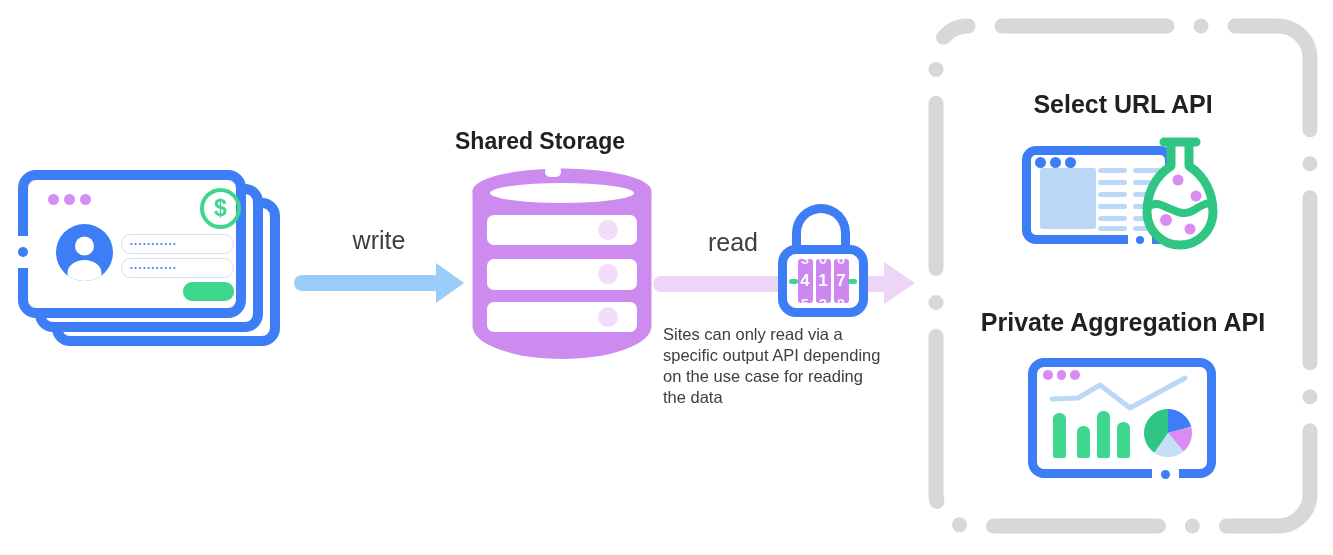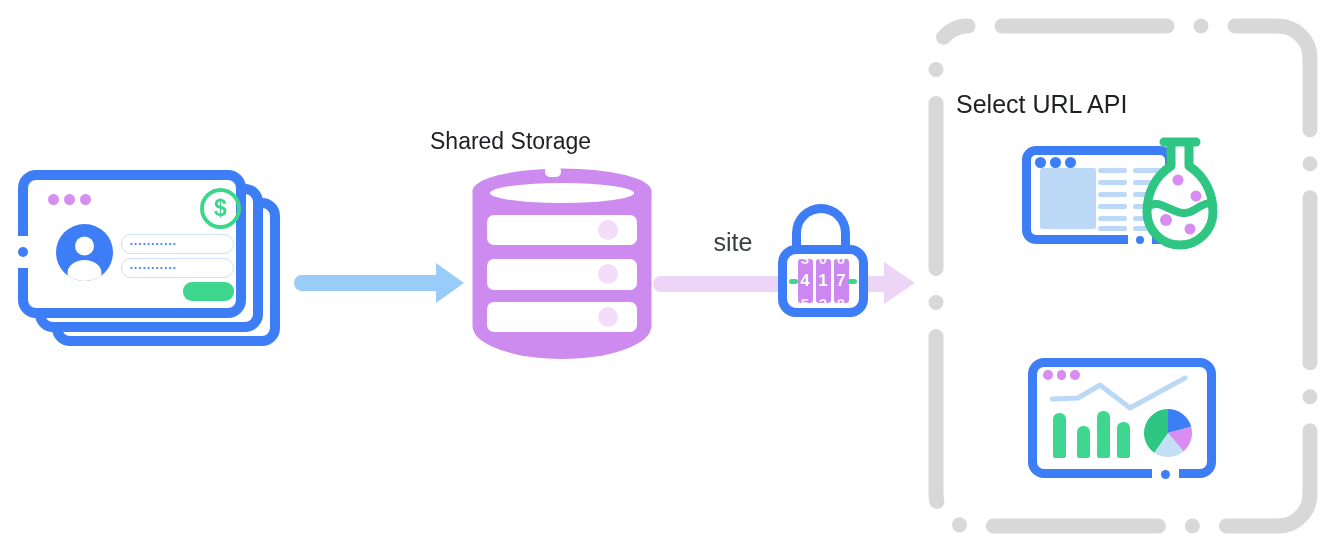--- a/index.html
+++ b/index.html
@@ -40,21 +40,21 @@
     border-radius:9px;
   }
   .border-gap { position:absolute; background:#fff; }
 
   
   .flow-label { position:absolute; font-size:25px; color:#3C4043; text-align:center; }
   .arrow-shaft { position:absolute; height:16px; border-radius:8px 0 0 8px; }
   .arrow-head { position:absolute; width:0; height:0; }
   .caption { position:absolute; font-size:16.5px; line-height:21px; color:#3C4043; }
 
-  .heading { position:absolute; font-weight:normal; color:#202124; text-align:left; }
+  .heading { position:absolute; font-weight:bold; color:#202124; text-align:center; }
   .h-storage { font-size:23px; }
   .h-api { font-size:25px; }
 
   
   .shackle {
     position:absolute; width:58px; height:48px;
     border:9px solid #3D7DF5; border-bottom:none;
     border-radius:29px 29px 0 0; z-index:2;
   }
   .lock-body {
@@ -109,40 +109,42 @@
         </svg>
       </div>
       <div class="pw-field" style="left:93px;top:54px;">•••••••••••</div>
       <div class="pw-field" style="left:93px;top:78px;">•••••••••••</div>
       <div class="green-btn" style="left:155px;top:102px;"></div>
     </div>
     <div class="border-gap" style="left:15px;top:236px;width:16px;height:32px;"></div>
     <div class="abs dot-blue" style="left:18px;top:247px;width:10px;height:10px;border-radius:50%;background:#3D7DF5;"></div>
   </div>
 
+  <div class="flow-label" style="left:295px;top:226px;width:168px;">write</div>
   <div class="arrow-shaft" style="left:294px;top:275px;width:144px;background:#99CCF8;"></div>
   <div class="arrow-head" style="left:436px;top:263px;border-left:28px solid #99CCF8;border-top:20px solid transparent;border-bottom:20px solid transparent;"></div>
 
   <div class="heading h-storage" style="left:430px;top:128px;width:220px;">Shared Storage</div>
   <svg class="abs" style="left:471px;top:166px;" width="182" height="194" viewBox="0 0 182 194">
     <ellipse cx="91" cy="25" rx="89.5" ry="22.5" fill="#CE8BEF"></ellipse>
     <path d="M 1.5 25 L 1.5 160 A 89.5 33 0 0 0 180.5 160 L 180.5 25 Z" fill="#CE8BEF"></path>
     <ellipse cx="91" cy="27" rx="72" ry="10" fill="#ffffff"></ellipse>
     <rect x="74" y="0" width="16" height="11" rx="5" fill="#ffffff"></rect>
     <rect x="16" y="49" width="150" height="30" rx="7" fill="#ffffff"></rect>
     <circle cx="137" cy="64" r="10" fill="#F2DDFA"></circle>
     <rect x="16" y="93" width="150" height="31" rx="7" fill="#ffffff"></rect>
     <circle cx="137" cy="108" r="10" fill="#F2DDFA"></circle>
     <rect x="16" y="136" width="150" height="30" rx="7" fill="#ffffff"></rect>
     <circle cx="137" cy="151" r="10" fill="#F2DDFA"></circle>
   </svg>
 
-  <div class="flow-label" style="left:650px;top:228px;width:166px;">site</div>
+  <div class="flow-label" style="left:650px;top:228px;width:166px;">read</div>
   <div class="arrow-shaft" style="left:653px;top:276px;width:232px;background:#EDD5F7;"></div>
   <div class="arrow-head" style="left:884px;top:262px;border-left:31px solid #EDD5F7;border-top:21px solid transparent;border-bottom:21px solid transparent;"></div>
+  <div class="caption" style="left:663px;top:324px;width:220px;">Sites can only read via a specific output API depending on the use case for reading the data</div>
 
   <div>
     <div class="shackle" style="left:792px;top:204px;"></div>
     <div class="lock-body" style="left:778px;top:245px;">
       <span class="lock-dash" style="left:2px;"></span>
       <div class="dial">
         <span class="d-prev">3</span>
         <span class="d-main">4</span>
         <span class="d-next">5</span>
       </div>
@@ -189,20 +191,21 @@
     <path d="M 33 7 V 30 C 18 40 9 56 9 76 A 33 33 0 0 0 75 76 C 75 56 66 40 51 30 V 7 Z" fill="#ffffff"></path>
     <path d="M 33 7 V 30 C 18 40 9 56 9 76 A 33 33 0 0 0 75 76 C 75 56 66 40 51 30 V 7" fill="none" stroke="#2FC684" stroke-width="9" stroke-linecap="round" stroke-linejoin="round"></path>
     <path d="M 26 6 H 58" stroke="#2FC684" stroke-width="9" stroke-linecap="round"></path>
     <path d="M 9 72 C 22 58 38 86 56 74 C 66 68 72 64 75 72" fill="none" stroke="#2FC684" stroke-width="8" stroke-linecap="round"></path>
     <circle cx="40" cy="44" r="5.5" fill="#D98DF2"></circle>
     <circle cx="58" cy="60" r="5.5" fill="#D98DF2"></circle>
     <circle cx="28" cy="84" r="6" fill="#D98DF2"></circle>
     <circle cx="52" cy="93" r="5.5" fill="#D98DF2"></circle>
   </svg>
 
+  <div class="heading h-api" style="left:940px;top:308px;width:366px;">Private Aggregation API</div>
 
   <div class="api-window" style="left:1028px;top:358px;width:188px;height:120px;border-radius:16px;">
     <div class="win-dots" style="left:6px;top:3px;gap:4px;">
       <span class="dot dot-purple" style="width:9.5px;height:9.5px;"></span>
       <span class="dot dot-purple" style="width:9.5px;height:9.5px;"></span>
       <span class="dot dot-purple" style="width:9.5px;height:9.5px;"></span>
     </div>
     <svg class="abs" style="left:8px;top:8px;" width="160" height="50" viewBox="0 0 160 50">
       <polyline points="7,24 33,23 55,10 85,33 140,3" fill="none" stroke="#BBD9F7" stroke-width="5" stroke-linecap="round" stroke-linejoin="round"></polyline>
     </svg>

